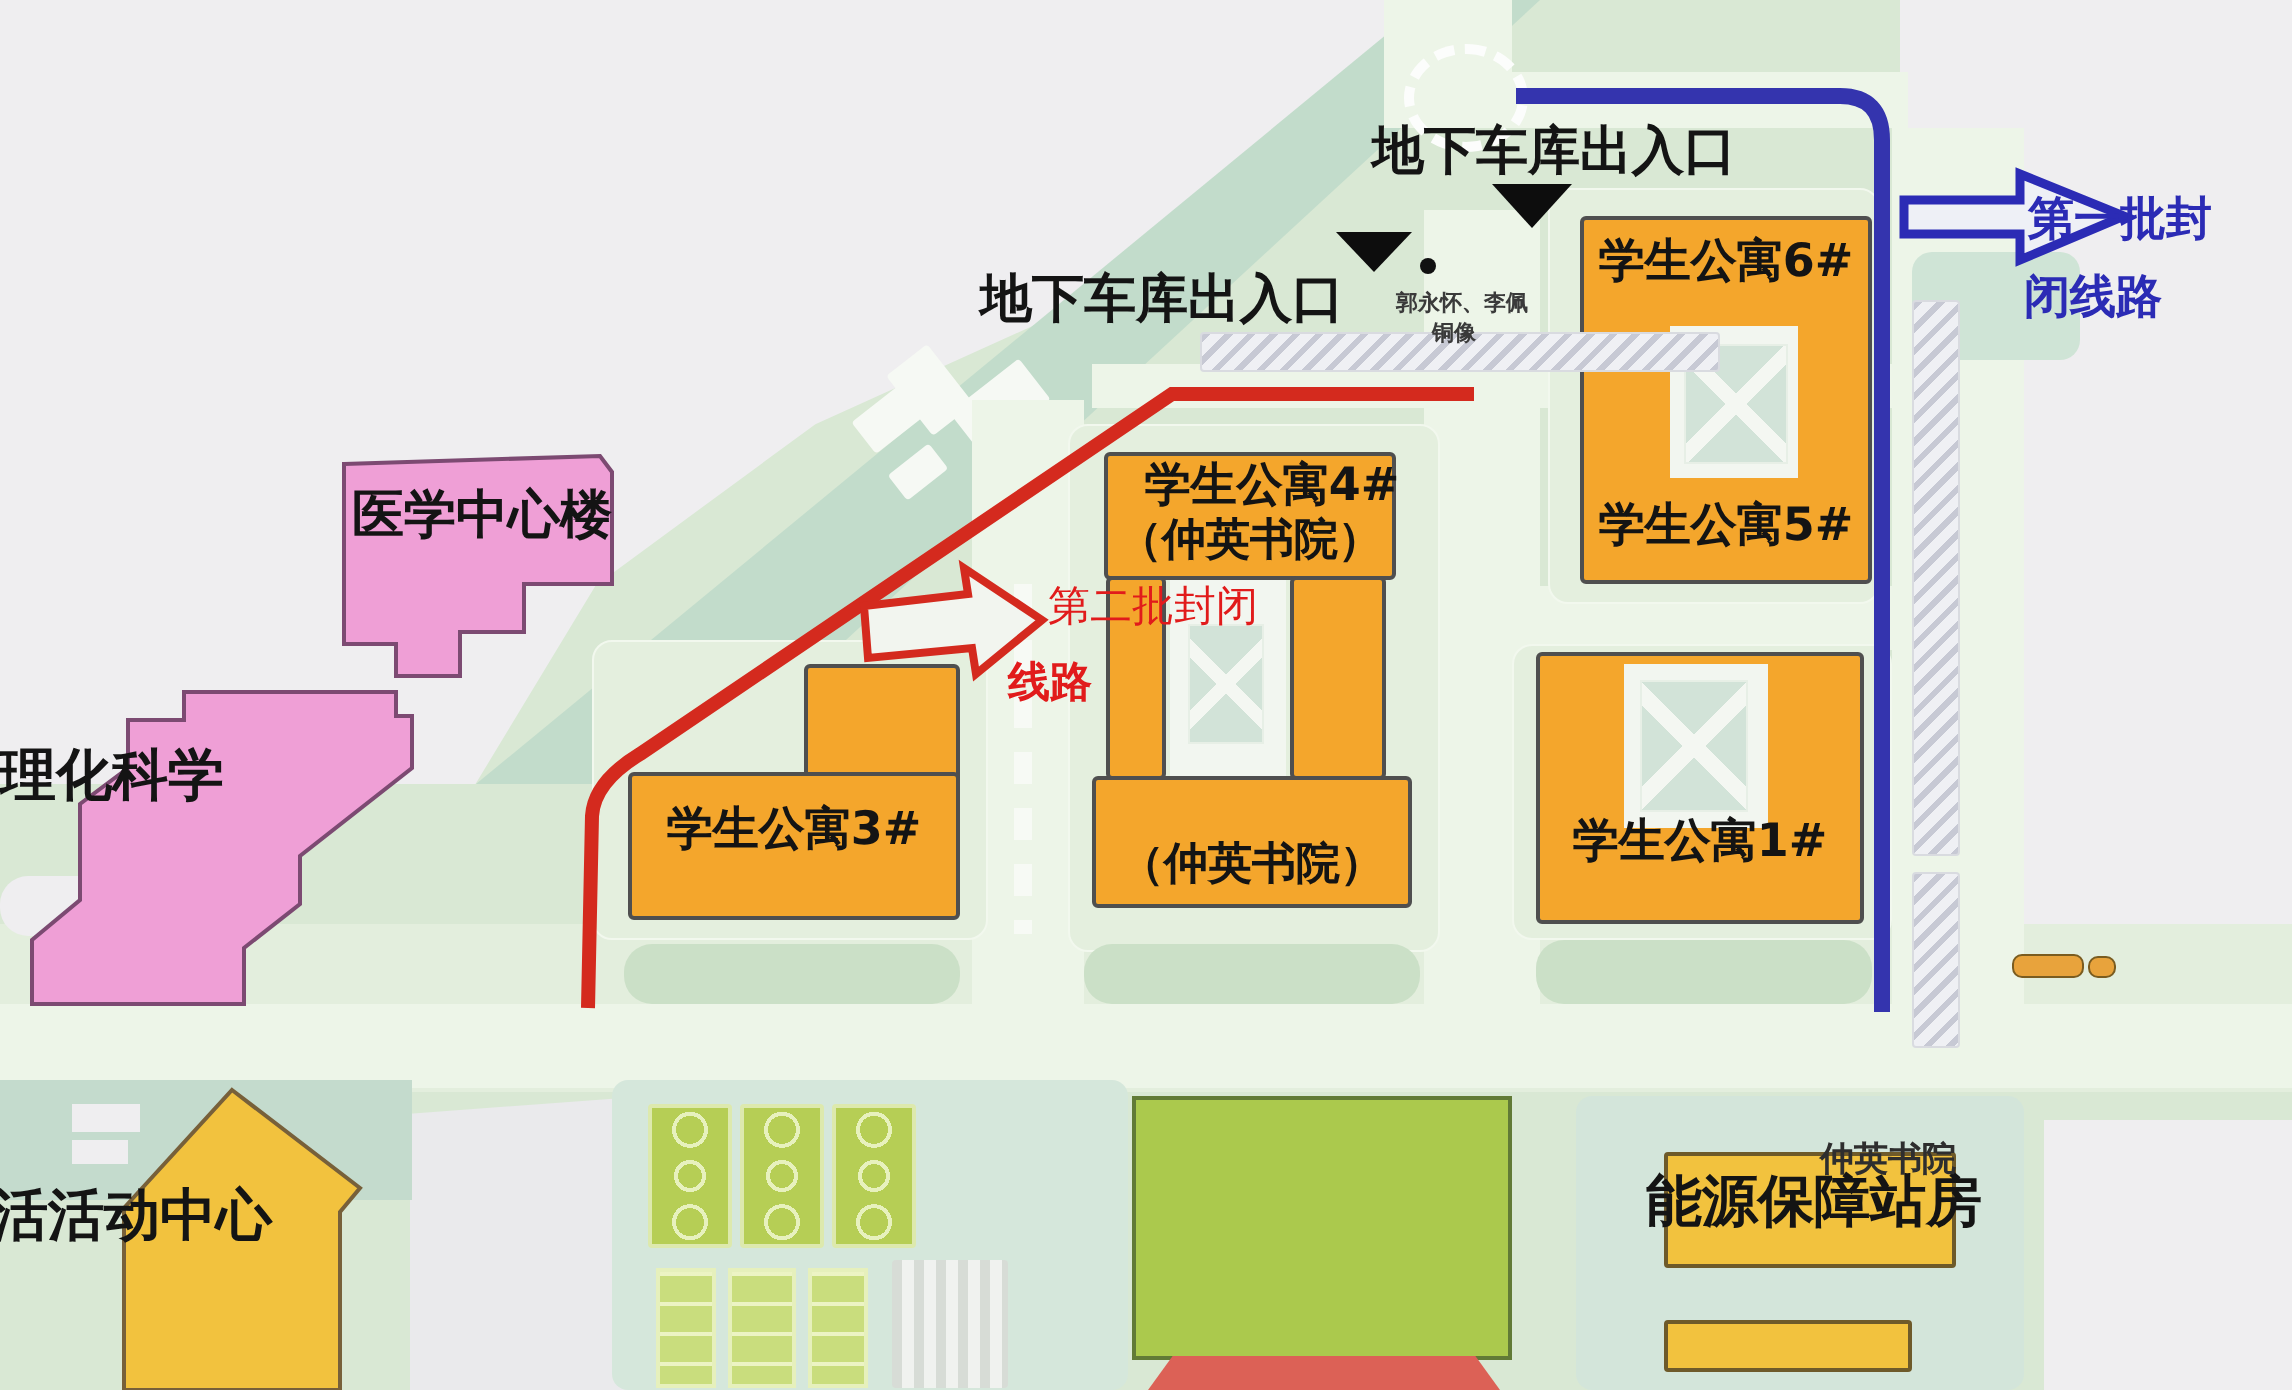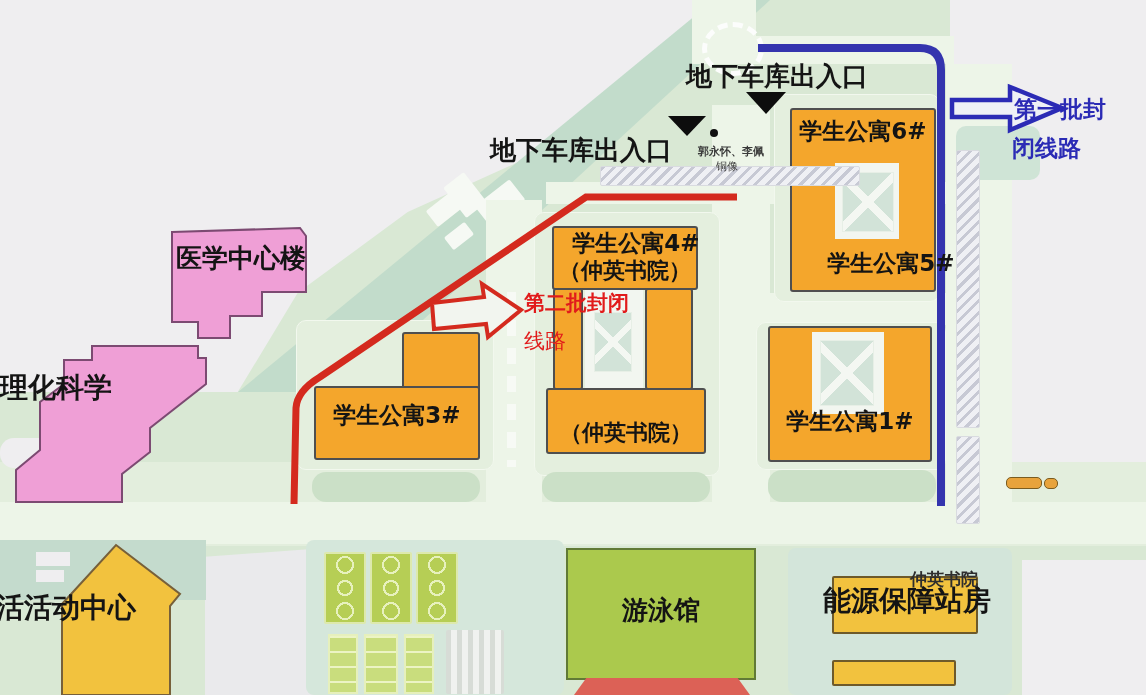--- a/index.html
+++ b/index.html
@@ -131,35 +131,34 @@
     <path d="M952,100 L1010,100 L1010,87 L1062,108 L1010,130 L1010,117 L952,117 Z" fill="#eef0f6" stroke="#2b2bb5" stroke-width="4.5"></path>
   </svg>
 
   <div class="abs tri" style="left:746px;top:92px;"></div>
   <div class="abs tri" style="left:668px;top:116px;border-left-width:19px;border-right-width:19px;border-top-width:20px;"></div>
   <div class="abs statue-dot" style="left:710px;top:129px;width:8px;height:8px;"></div>
 
   <div class="abs lbl" style="left:686px;top:62px;font-size:26px;">地下车库出入口</div>
   <div class="abs lbl" style="left:490px;top:136px;font-size:26px;">地下车库出入口</div>
   <div class="abs" style="left:698px;top:144px;font-size:11px;font-weight:700;color:#3a3a3a;white-space:nowrap;">郭永怀、李佩</div>
-  <div class="abs" style="left:716px;top:159px;font-size:11px;font-weight:400;color:#3a3a3a;">铜像</div>
+  <div class="abs" style="left:716px;top:159px;font-size:11px;font-weight:700;color:#3a3a3a;">铜像</div>
 
   <div class="abs lbl ctr" style="left:790px;top:118px;width:146px;font-size:23px;">学生公寓6#</div>
-  <div class="abs lbl ctr" style="left:790px;top:250px;width:146px;font-size:23px;padding-left:28px;">学生公寓5#</div>
+  <div class="abs lbl ctr" style="left:790px;top:250px;width:146px;font-size:23px;">学生公寓5#</div>
   <div class="abs lbl ctr" style="left:552px;top:230px;width:168px;font-size:23px;">学生公寓4#</div>
   <div class="abs lbl ctr" style="left:546px;top:258px;width:158px;font-size:22px;">（仲英书院）</div>
   <div class="abs lbl ctr" style="left:316px;top:402px;width:162px;font-size:23px;">学生公寓3#</div>
   <div class="abs lbl ctr" style="left:542px;top:420px;width:168px;font-size:22px;">（仲英书院）</div>
   <div class="abs lbl ctr" style="left:770px;top:408px;width:160px;font-size:23px;">学生公寓1#</div>
 
   <div class="abs lbl" style="left:0;top:372px;font-size:28px;">理化科学</div>
   <div class="abs lbl" style="left:176px;top:244px;font-size:26px;">医学中心楼</div>
   <div class="abs lbl" style="left:-4px;top:592px;font-size:28px;">活活动中心</div>
-  <div class="abs lbl ctr" style="left:570px;top:596px;width:182px;font-size:26px;">游泳馆</div>
   <div class="abs lbl ctr" style="left:812px;top:585px;width:190px;font-size:28px;">能源保障站房</div>
   <div class="abs" style="left:910px;top:568px;font-size:17px;font-weight:700;color:#2e2e2e;white-space:nowrap;">仲英书院</div>
 
   <div class="abs" style="left:1014px;top:94px;font-size:23px;font-weight:700;color:#2b2bb5;white-space:nowrap;">第一批封</div>
   <div class="abs" style="left:1012px;top:133px;font-size:23px;font-weight:700;color:#2b2bb5;white-space:nowrap;">闭线路</div>
-  <div class="abs" style="left:524px;top:289px;font-size:21px;font-weight:700;color:#e11b1b;white-space:nowrap;">第二批封闭</div>
-  <div class="abs" style="left:524px;top:327px;font-size:21px;font-weight:400;color:#e11b1b;white-space:nowrap;">线路</div>
+  <div class="abs" style="left:524px;top:289px;font-size:21px;font-weight:400;color:#e11b1b;white-space:nowrap;">第二批封闭</div>
+  <div class="abs" style="left:504px;top:327px;font-size:21px;font-weight:700;color:#e11b1b;white-space:nowrap;">线路</div>
 
 </div>
 
 </body></html>

